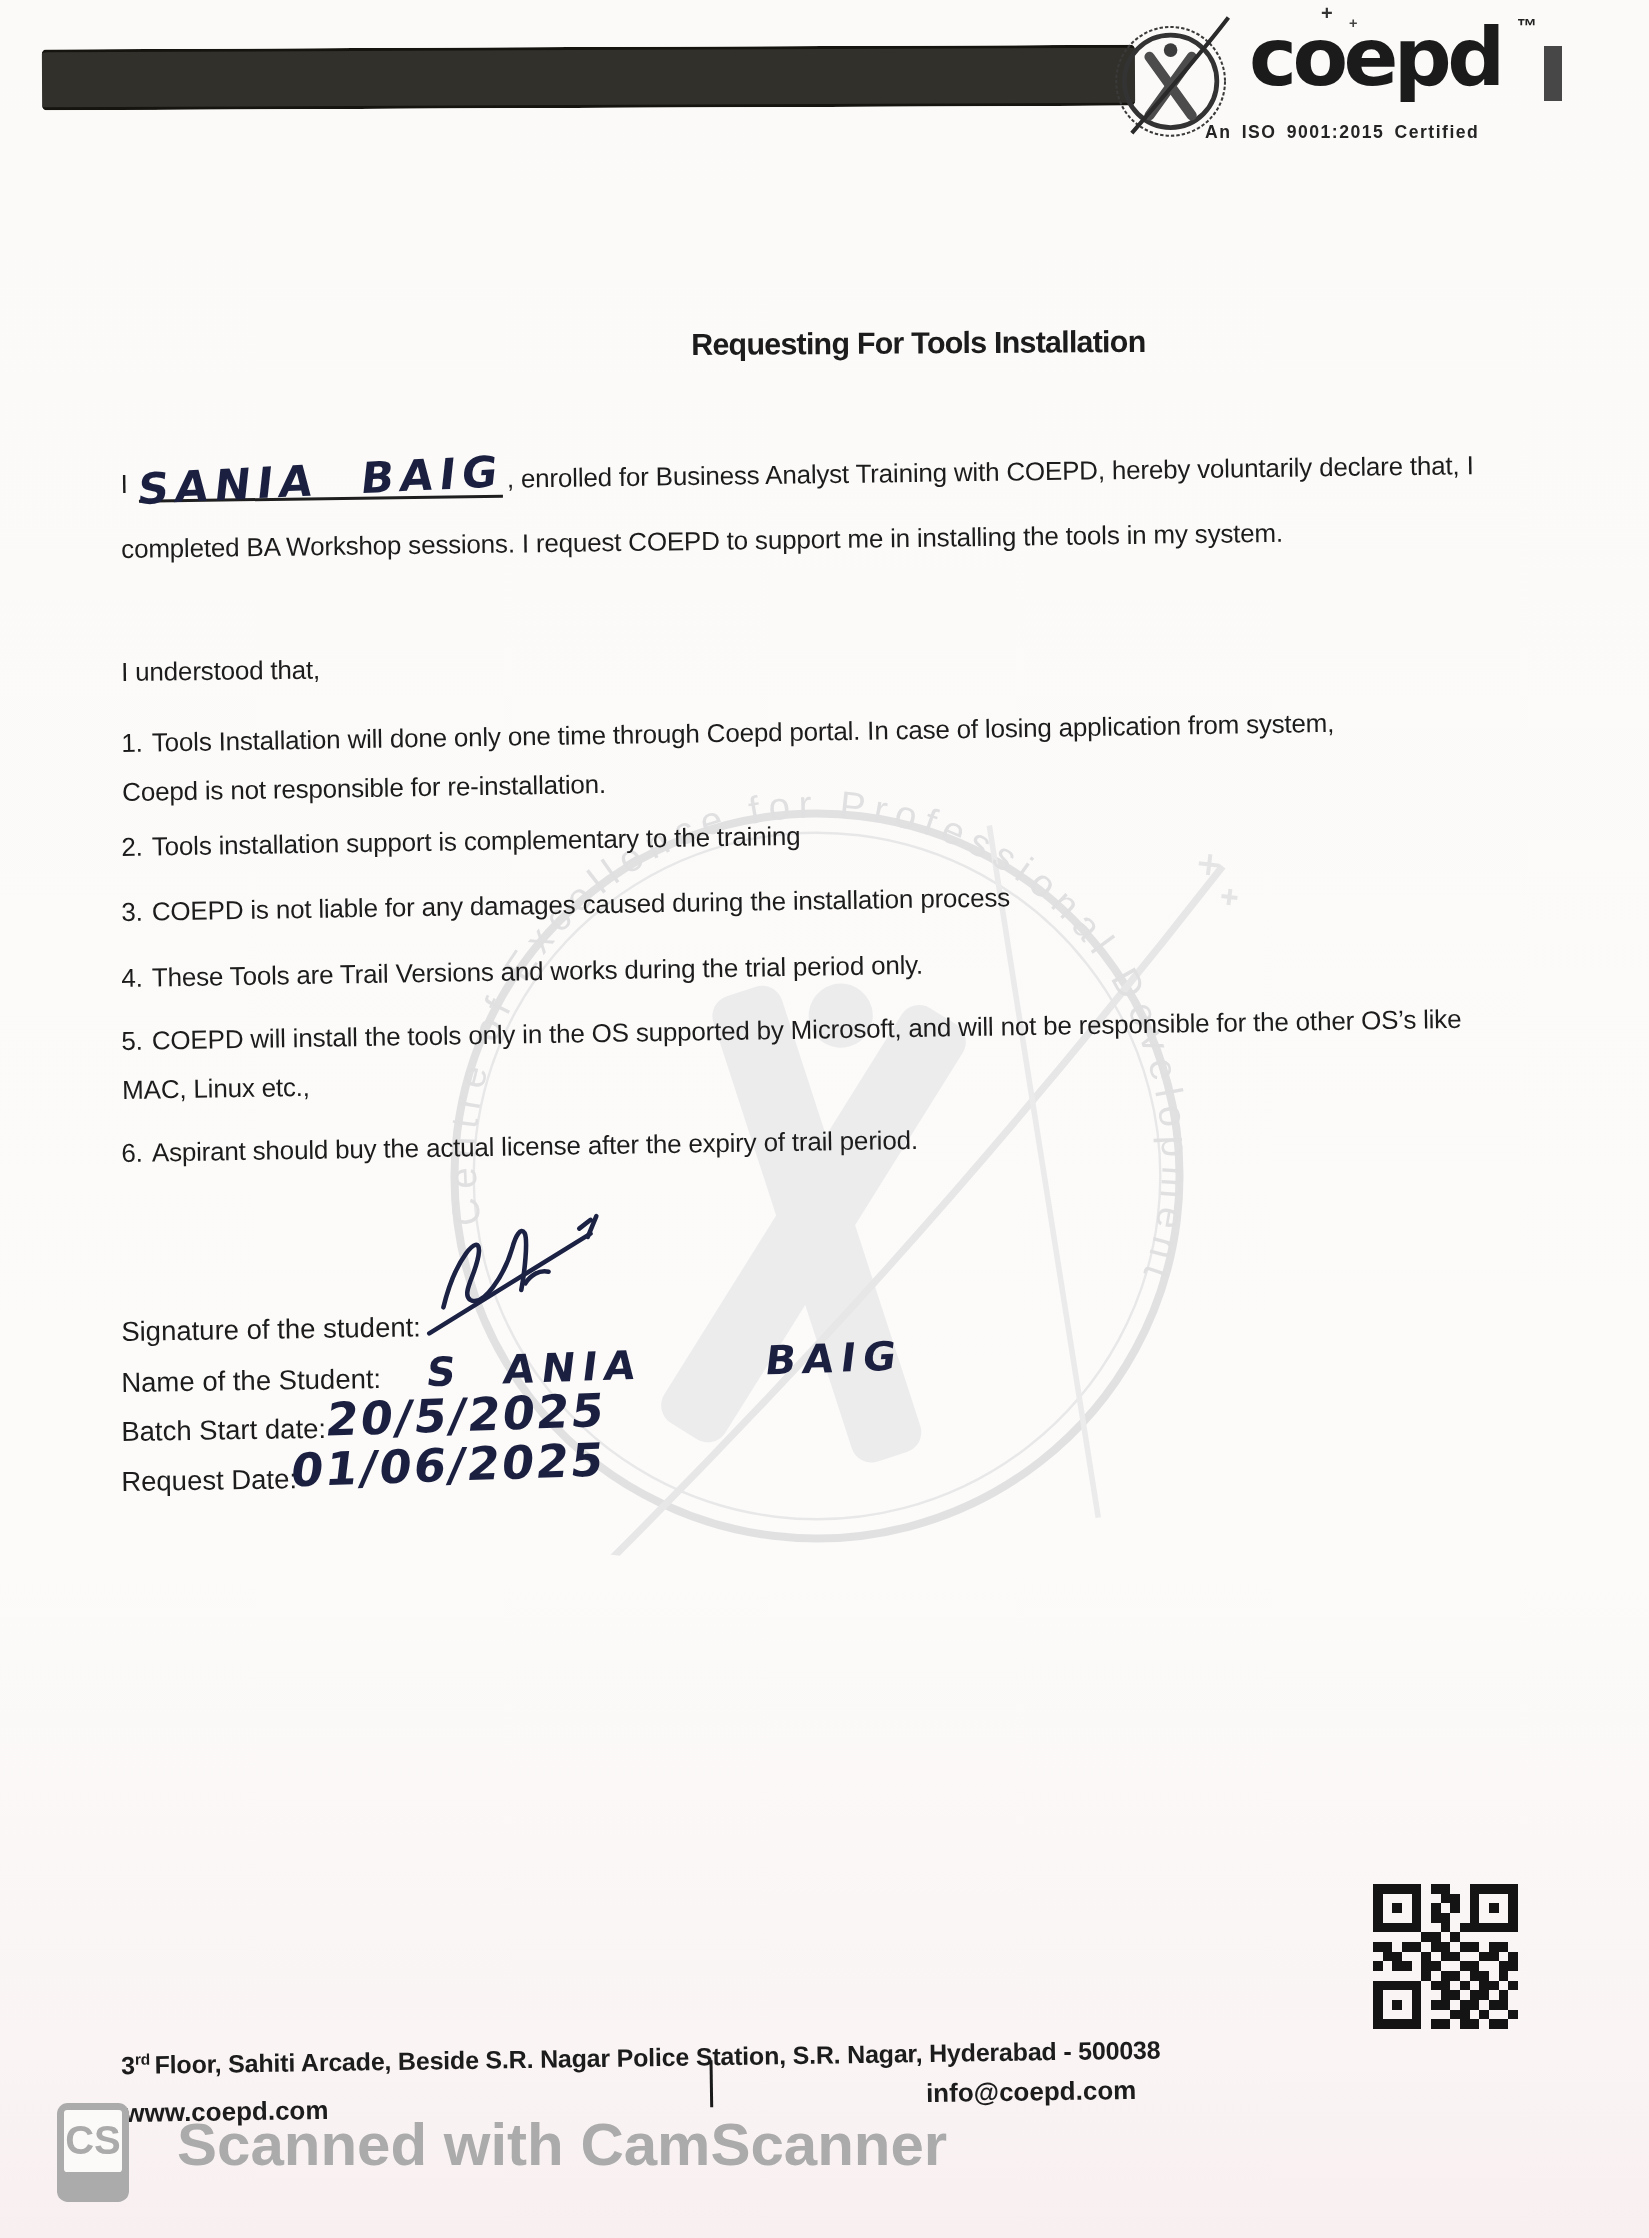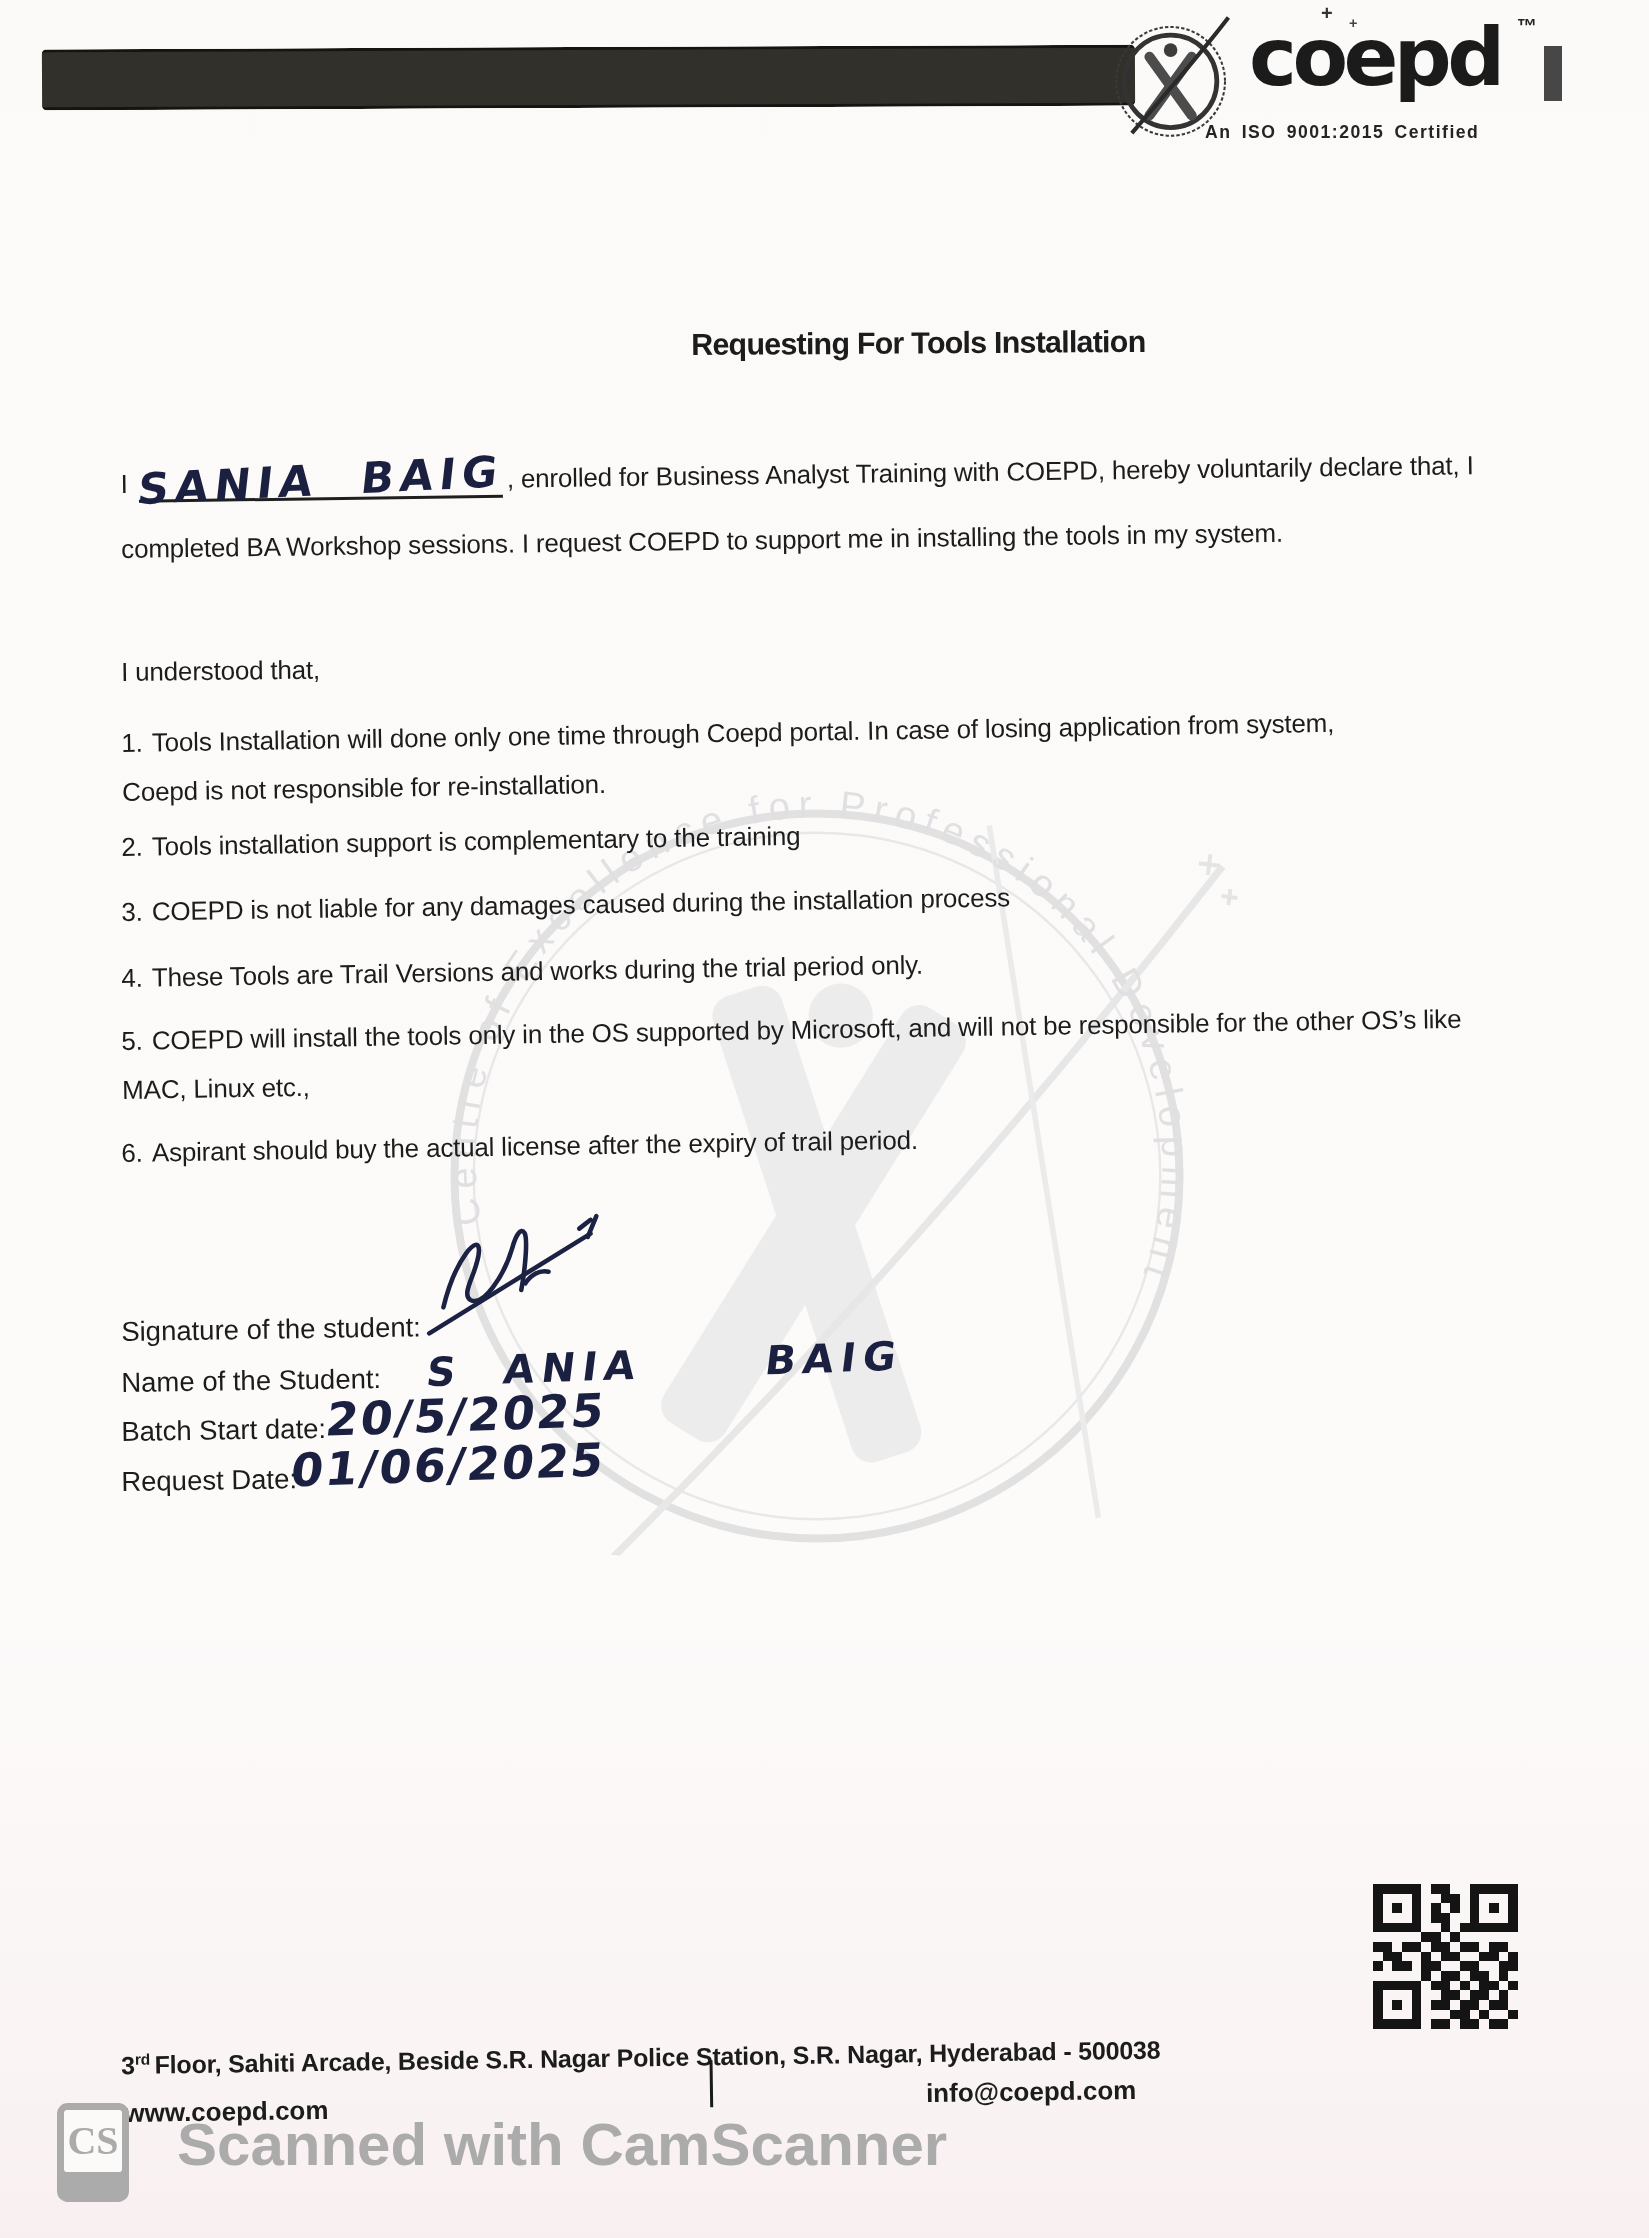--- a/index.html
+++ b/index.html
@@ -62,21 +62,21 @@
   .addr-rest{margin-left:4.6px;}
   .web-row{left:121px;top:2098px;width:1145px;transform:rotate(-0.85deg);transform-origin:left top;z-index:2;}
   .website{position:absolute;left:3.1px;top:0;font-size:26px;font-weight:600;}
   .vsep{position:absolute;left:589px;top:-29px;width:3.1px;height:47px;background:#1a1a1a;}
   .email{position:absolute;left:805px;top:-7.6px;font-size:26px;font-weight:600;}
   
   .cs-gray{color:#ababab;}
   .cs-icon{left:57px;top:2103px;width:72px;height:99px;background:#ababab;border-radius:10.7px;z-index:2;}
   .cs-icon .screen{position:absolute;left:6.9px;top:6.9px;right:6.9px;bottom:30.5px;background:#fbfaf8;
     border-radius:3.1px;display:flex;align-items:center;justify-content:center;
-    font-size:40px;font-weight:bold;color:#ababab;font-family:Liberation Serif, serif;}
+    font-size:40px;font-weight:bold;color:#ababab;font-family:Liberation Sans, sans-serif;}
   .cs-text{left:177px;top:2110px;font-size:60px;font-weight:bold;letter-spacing:0;z-index:2;}
 </style>
 </head>
 <body>
 
 <div class="page">
 
   <svg class="abs stamp" viewBox="0 0 1000 1000">
     <defs>
         <path id="stampArc" d="M 92,610 A 428,428 0 1 1 908,610" fill="none"></path>

